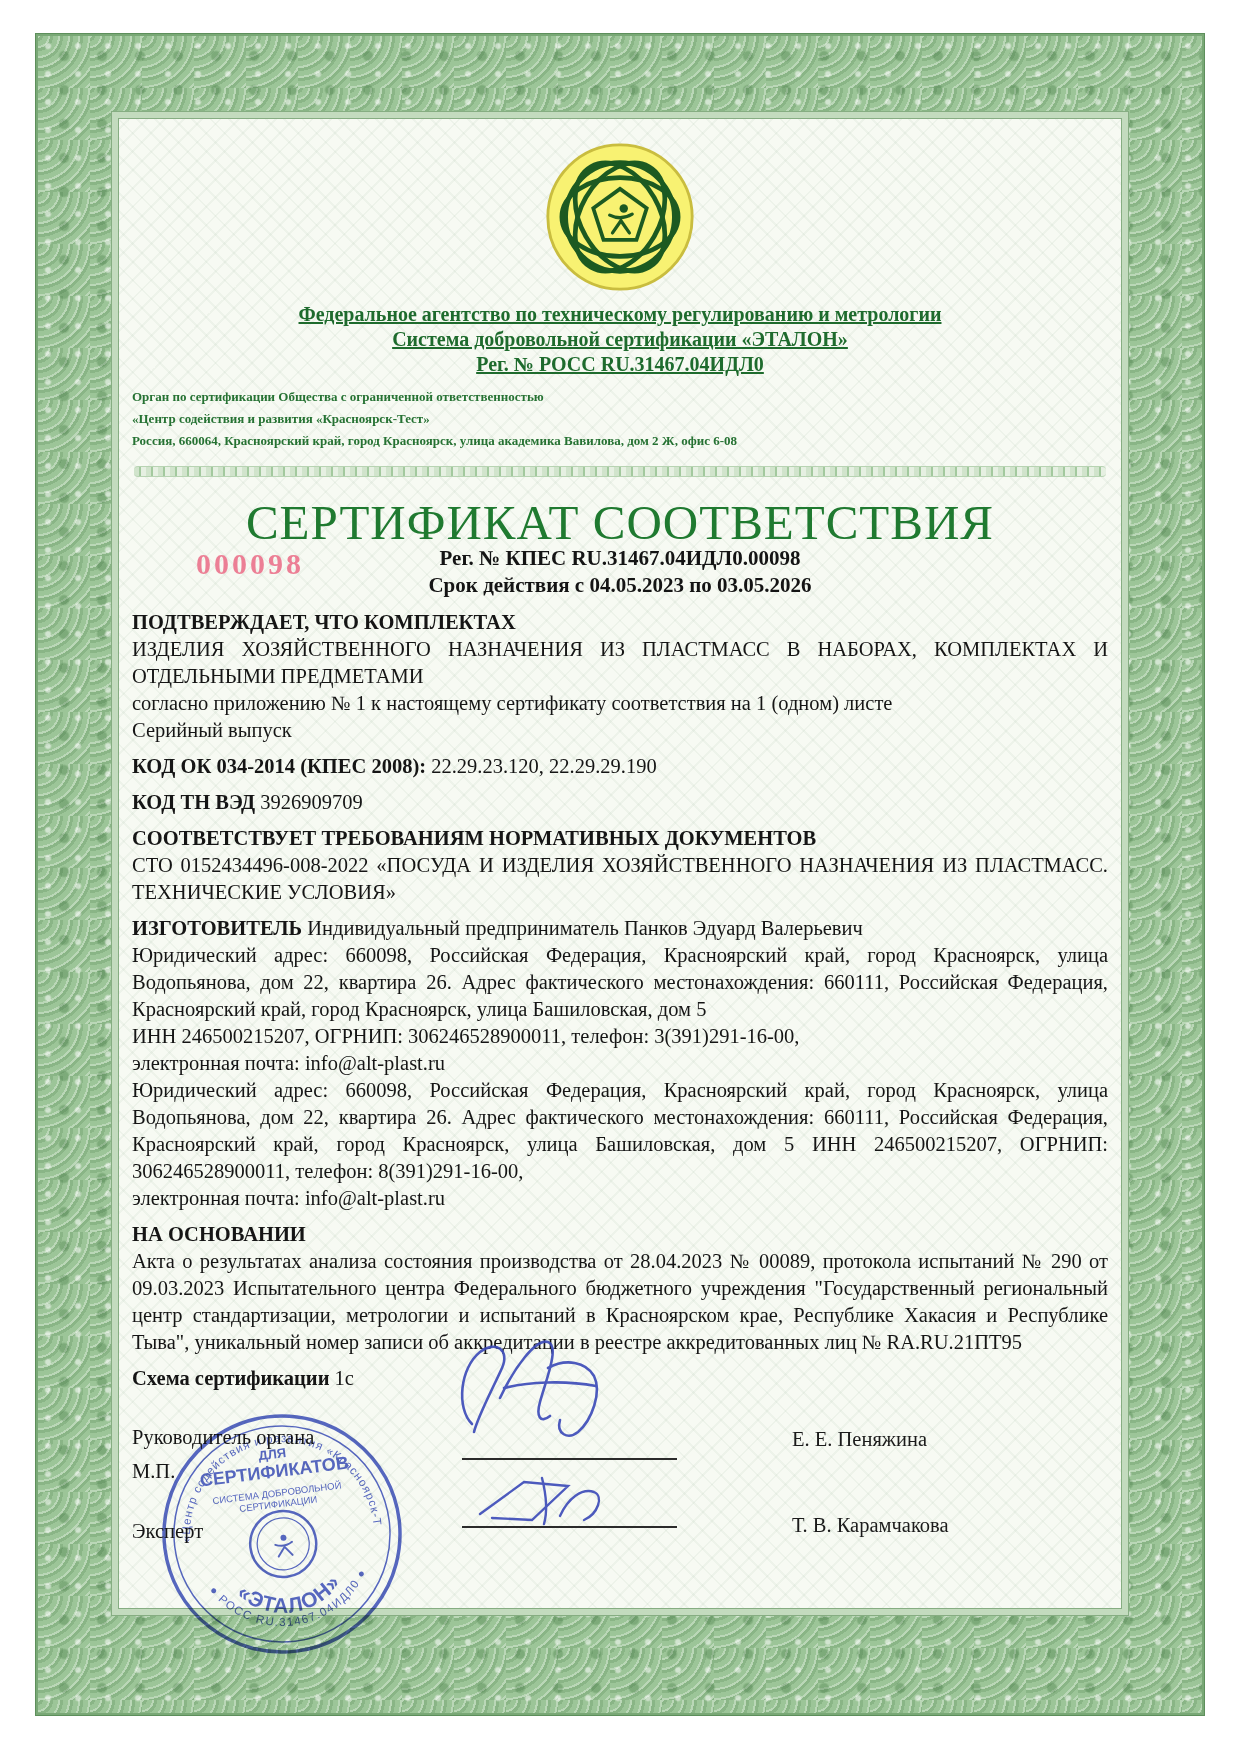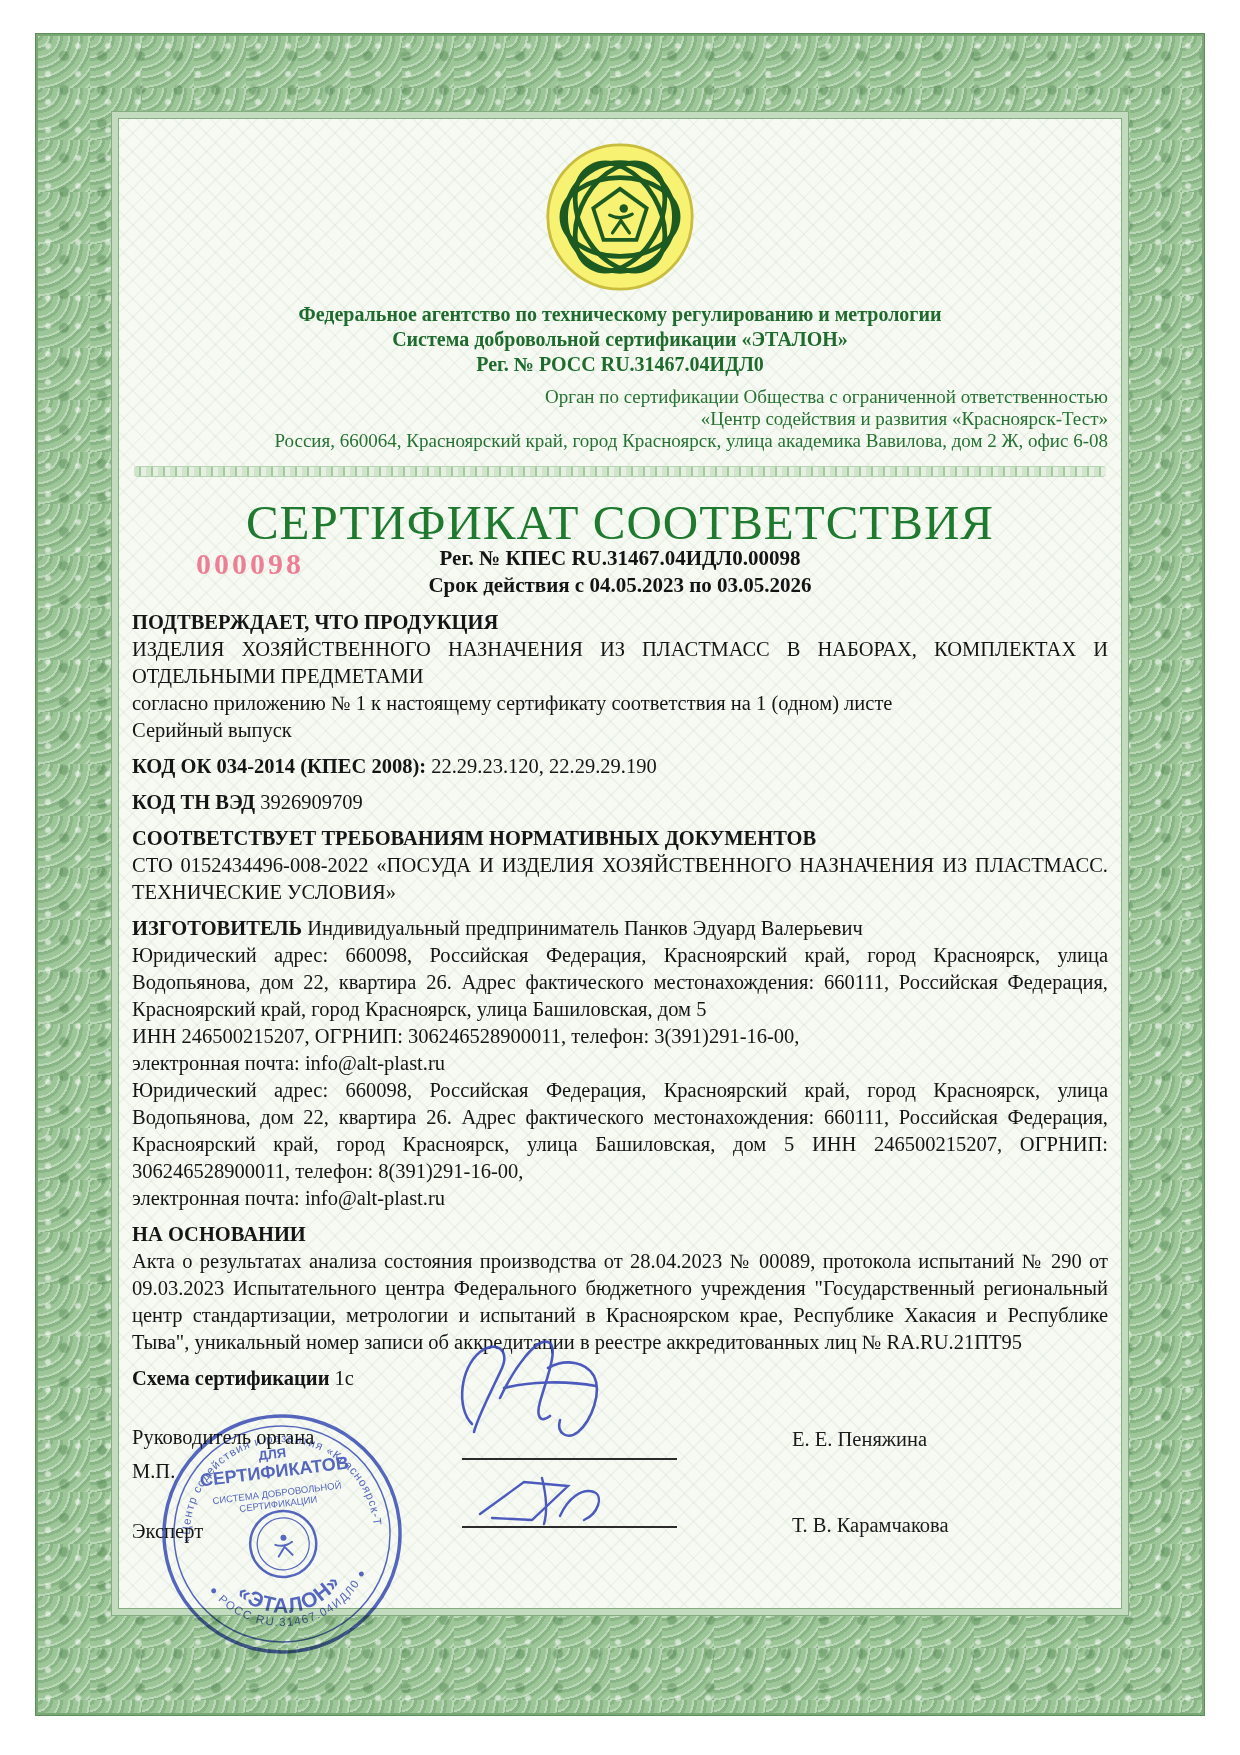--- a/index.html
+++ b/index.html
@@ -27,22 +27,22 @@
       repeating-linear-gradient(45deg, rgba(160,186,160,.11) 0 2px, transparent 2px 13px),
       repeating-linear-gradient(-45deg, rgba(160,186,160,.11) 0 2px, transparent 2px 13px);
     border:6px solid #c3dbbe;
     box-shadow:inset 0 0 0 1px #86ad82, 0 0 0 1px #86ad82;
     padding:20px 14px 0;
     box-sizing:border-box;
   }
   
   .emblem-wrap{text-align:center;margin:4px 0 6px;}
   .hdr{ text-align:center;color:#1e6b2d;font-weight:bold; }
-  .hdr-l1,.hdr-l2,.hdr-l3{font-size:20px;line-height:25px;}
-  .org{ text-align:right;color:#267233;font-weight:normal;font-size:19px;line-height:22px; }
+  .hdr-l1,.hdr-l2,.hdr-l3{font-size:20px;line-height:25px;text-decoration:underline;}
+  .org{ text-align:left;color:#267233;font-weight:bold;font-size:13px;line-height:22px; }
   .org-block{margin-top:9px;}
   .divider{
     height:9px;margin:14px 2px 24px;border-radius:4px;opacity:.95;
     background:repeating-linear-gradient(90deg,#cfe3ca 0 5px,#9fc79a 5px 7px,#e6f0e2 7px 12px);
     border-top:1px solid #b5d2b0;border-bottom:1px solid #b5d2b0;
   }
   
   .title-block{position:relative;text-align:center;margin-top:18px;}
   .cert-title{
     color:#1f7a30;font-weight:normal;font-size:49px;line-height:44px;letter-spacing:1px;
@@ -109,21 +109,21 @@
     <div class="divider"></div>
 
     <div class="title-block">
       <div class="cert-title">СЕРТИФИКАТ СООТВЕТСТВИЯ</div>
       <div class="blank-number">000098</div>
       <div class="reg-line">Рег. № КПЕС RU.31467.04ИДЛ0.00098</div>
       <div class="validity-line">Срок действия с 04.05.2023 по 03.05.2026</div>
     </div>
 
     <div class="body-text">
-      <p class="para b">ПОДТВЕРЖДАЕТ, ЧТО ПРОДУКЦИЯ</p>
+      <p class="para b">ПОДТВЕРЖДАЕТ, ЧТО КОМПЛЕКТАХ</p>
       <p class="para just">ИЗДЕЛИЯ ХОЗЯЙСТВЕННОГО НАЗНАЧЕНИЯ ИЗ ПЛАСТМАСС В НАБОРАХ, КОМПЛЕКТАХ И ОТДЕЛЬНЫМИ ПРЕДМЕТАМИ</p>
       <p class="para">согласно приложению № 1 к настоящему сертификату соответствия на 1 (одном) листе</p>
       <p class="para">Серийный выпуск</p>
 
       <p class="para sect"><span class="b">КОД ОК 034-2014 (КПЕС 2008):</span><span> 22.29.23.120, 22.29.29.190</span></p>
 
       <p class="para sect"><span class="b">КОД ТН ВЭД</span><span> 3926909709</span></p>
 
       <p class="para sect b">СООТВЕТСТВУЕТ ТРЕБОВАНИЯМ НОРМАТИВНЫХ ДОКУМЕНТОВ</p>
       <p class="para just">СТО 0152434496-008-2022  «ПОСУДА И ИЗДЕЛИЯ ХОЗЯЙСТВЕННОГО НАЗНАЧЕНИЯ ИЗ ПЛАСТМАСС. ТЕХНИЧЕСКИЕ УСЛОВИЯ»</p>

